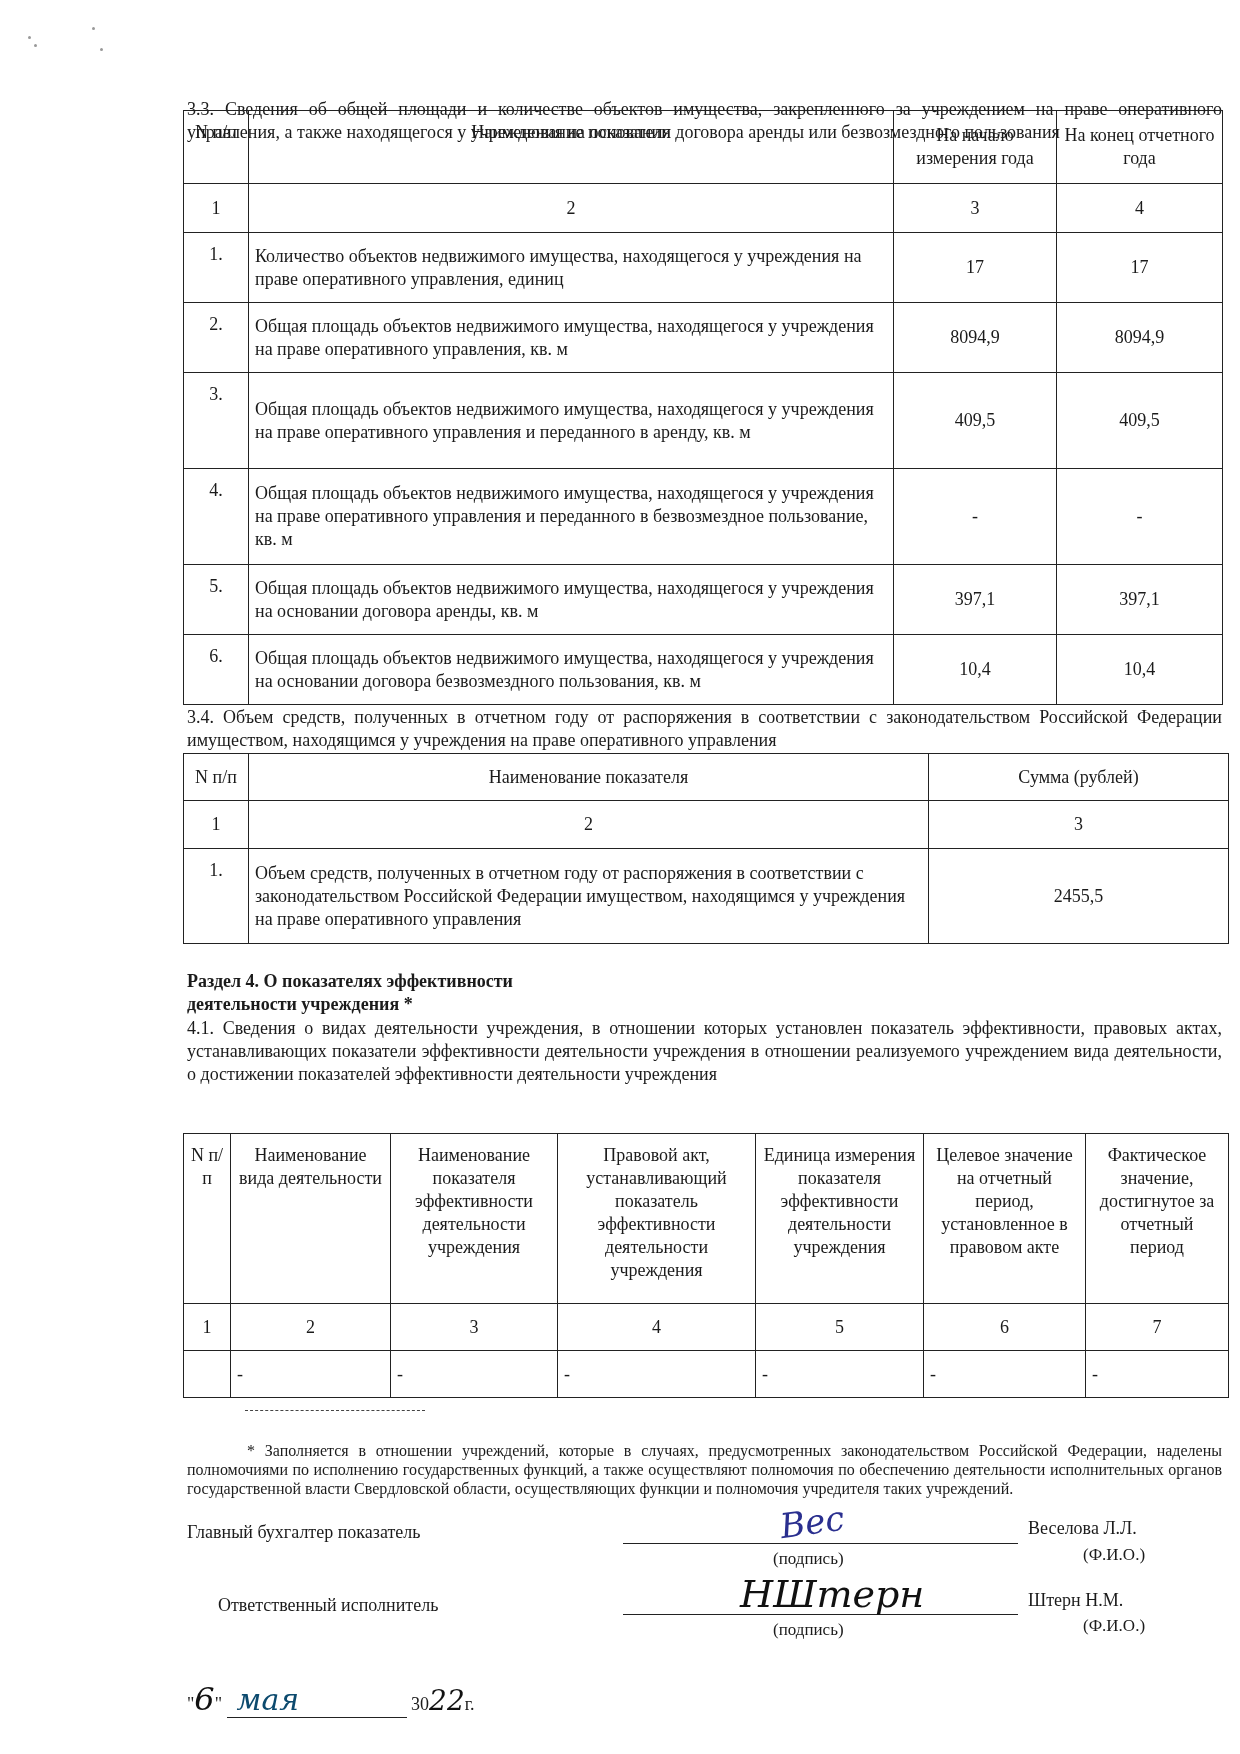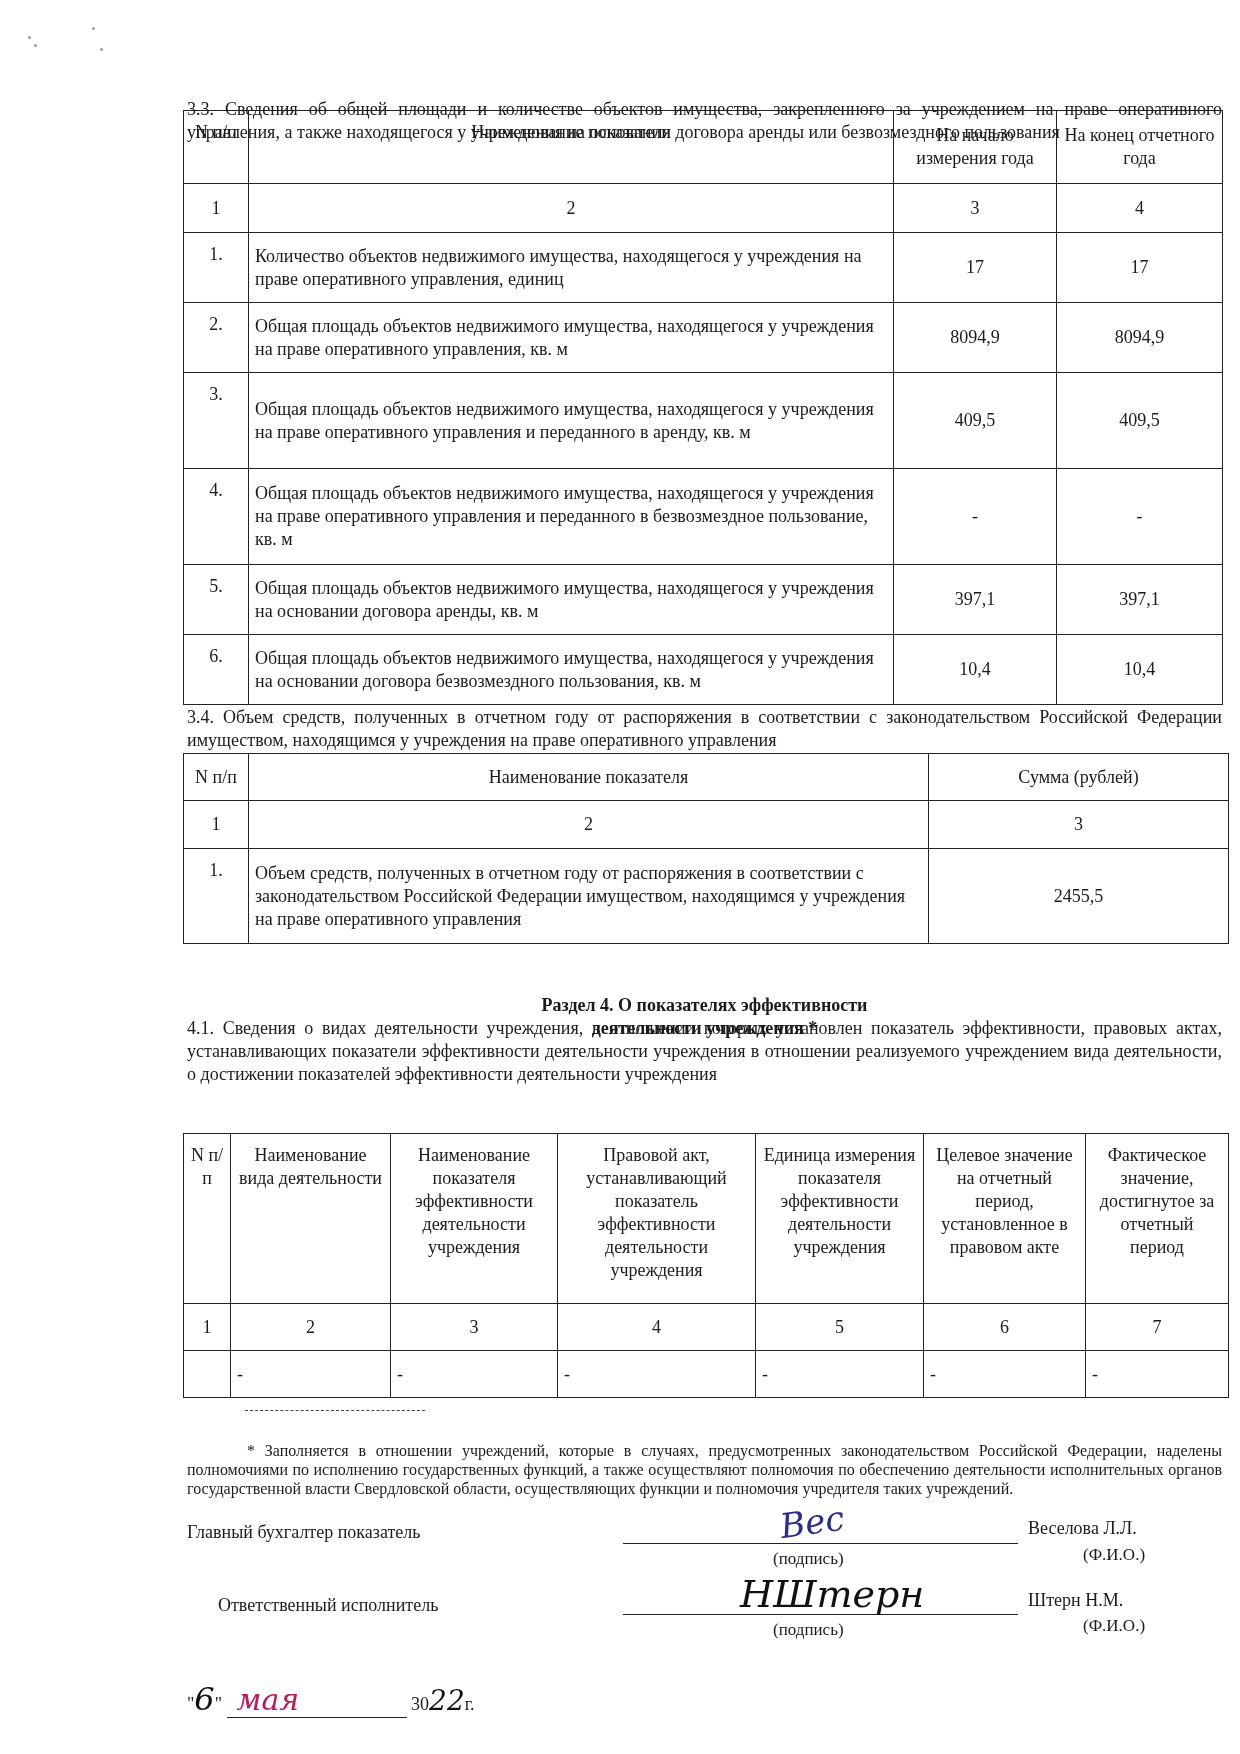--- a/index.html
+++ b/index.html
@@ -6,22 +6,22 @@
   body { width:1240px; height:1754px; position:relative; overflow:hidden;
          font-family:"Liberation Serif","DejaVu Serif",serif; color:#1b1b1b; }
   .abs { position:absolute; }
   .para { position:absolute; left:187px; width:1035px; font-size:18px; line-height:23px;
           text-align:justify; text-align-last:left; }
   table.grid { position:absolute; border-collapse:collapse; table-layout:fixed; }
   table.grid td { border:1.6px solid #222; font-size:18px; line-height:23px; vertical-align:middle;
                   padding:2px 6px; text-align:center; }
   table.grid td.txt { text-align:left; }
   table.grid td.top { vertical-align:top; padding-top:10px; }
-  .heading { position:absolute; left:187px; width:1035px; text-align:center; font-weight:bold;
-             font-size:18px; line-height:23px;margin-top:24px; }
+  .heading { position:absolute; left:187px; width:1035px; font-weight:bold;
+             font-size:18px; line-height:23px; }
   .foot { position:absolute; left:187px; width:1035px; font-size:16px; line-height:19px;
           text-align:justify; }
   .sig-label { position:absolute; font-size:18px; }
   .sig-line { position:absolute; height:0; border-top:1.5px solid #222; }
   .small { position:absolute; font-size:17px; }
   .scribble { position:absolute; font-family:"DejaVu Serif",serif; font-style:italic; }
   .dashrule { position:absolute; left:245px; width:180px; border-top:1.5px dashed #444; }
   .speck { position:absolute; width:3px; height:3px; background:#999; border-radius:50%; }
 </style>
 </head>
@@ -179,15 +179,15 @@
 
 <div class="sig-label" style="left:187px; top:1595px;margin-left:31px;">Ответственный исполнитель</div>
 <div class="sig-line" style="left:623px; width:395px; top:1614px;"></div>
 <div class="scribble" style="left:740px; top:1572px; font-size:38px; color:#111;">НШтерн</div>
 <div class="small" style="left:773px; top:1620px;">(подпись)</div>
 <div class="sig-label" style="left:1028px; top:1590px;">Штерн Н.М.</div>
 <div class="small" style="left:1083px; top:1616px;">(Ф.И.О.)</div>
 
 <div class="abs" style="left:187px; top:1680px; font-size:18px;">
   <span style="font-size:18px;">"</span><span class="scribble" style="position:static; font-size:32px; color:#111;">6</span><span>"</span>
-  <span class="scribble" style="position:static; display:inline-block; width:170px; border-bottom:1.5px solid #222; font-size:30px; color:#be185d; padding-left:10px;">мая</span>
+  <span class="scribble" style="position:static; display:inline-block; width:170px; border-bottom:1.5px solid #222; font-size:30px; color:#0c4a6e; padding-left:10px;">мая</span>
   <span>30</span><span class="scribble" style="position:static; font-size:28px; color:#111;margin-top:36px;">22</span><span>г.</span>
 </div>
 
 </body></html>

